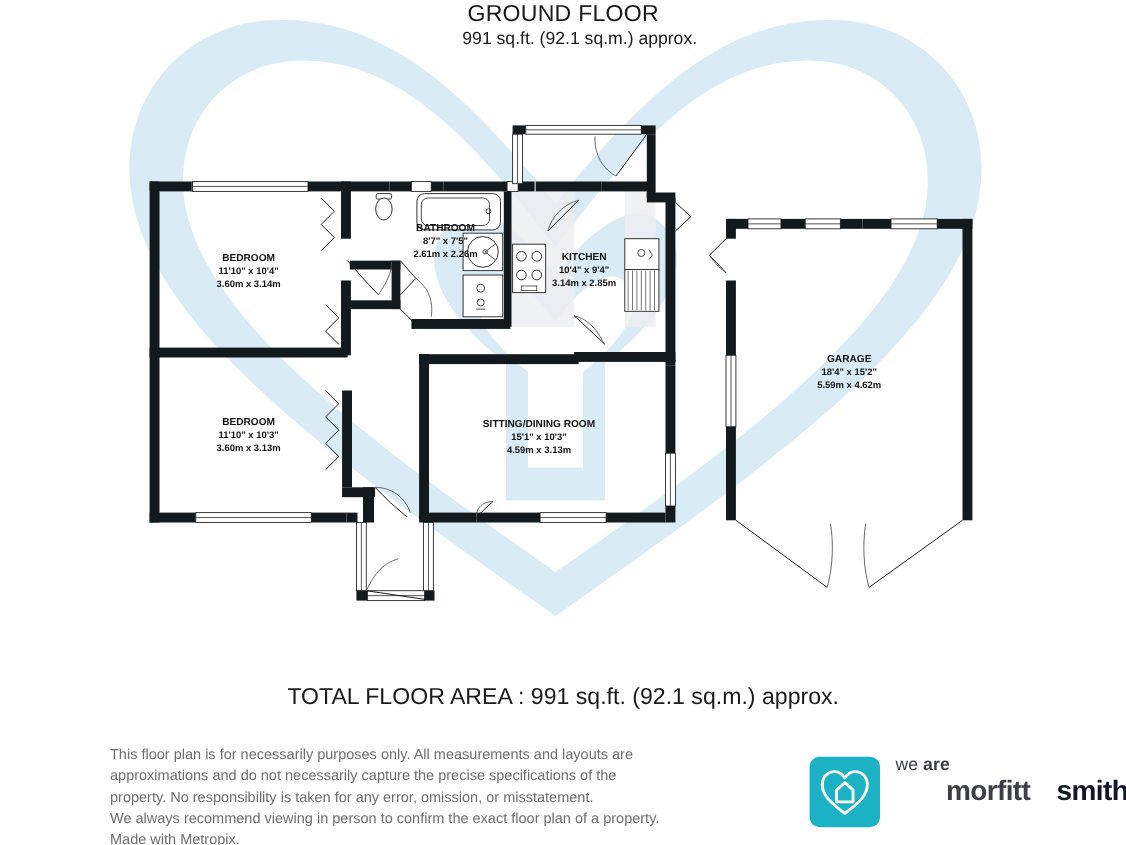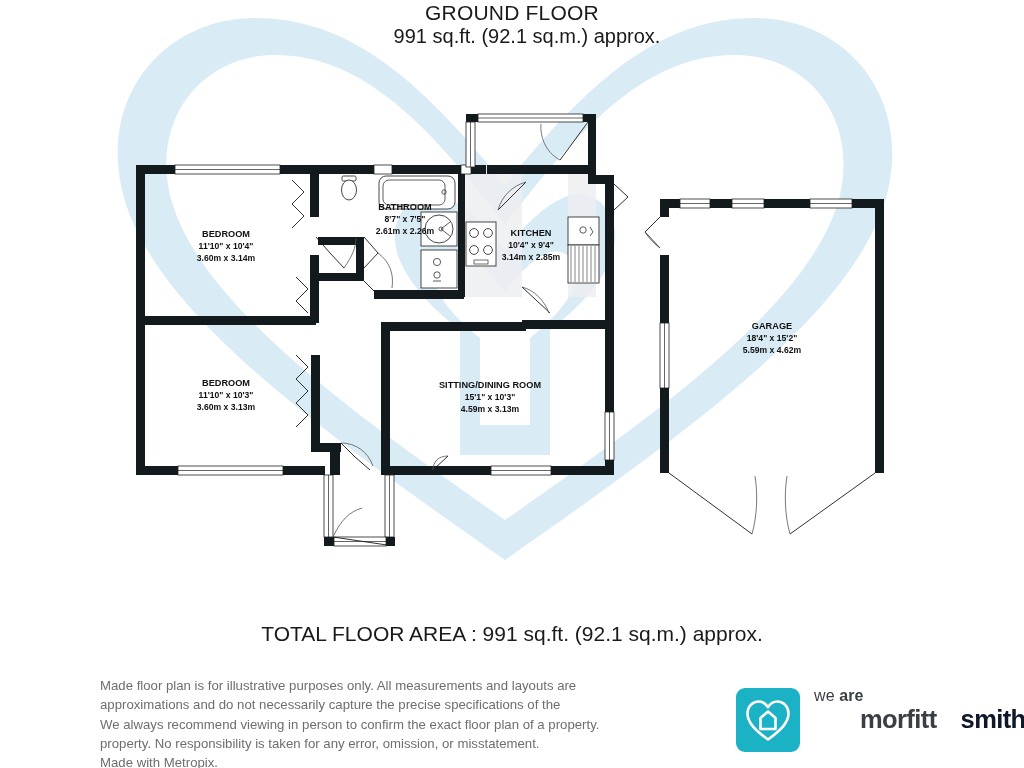--- a/index.html
+++ b/index.html
@@ -24,21 +24,21 @@
   }
   #plan-title {
     font-size: 21px;
     letter-spacing: .2px;
     color: #1a1a1a;
     line-height: 22px;
     margin-top: 2px;
     font-weight: 400;
   }
   #plan-area {
-    font-size: 20px;
+    font-size: 16px;
     color: #1a1a1a;
     line-height: 24px;
     font-weight: 400;
     padding-left: 30px;
   }
   
   #plan-wrap {
     position: absolute;
     top: 0; left: 0;
     width: 1024px; height: 600px;
@@ -397,24 +397,24 @@
       <text class="rmdim" x="772" y="341" text-anchor="middle">18'4"  x 15'2"</text>
       <text class="rmdim" x="772" y="353" text-anchor="middle">5.59m  x 4.62m</text>
     </g>
 
   </svg>
   </div>
 
   <div id="total-area">TOTAL FLOOR AREA : 991 sq.ft. (92.1 sq.m.) approx.</div>
 
   <div id="disclaimer">
-    <div>Made floor plan is for illustrative purposes only. All measurements and layouts are</div>
+    <div>This floor plan is for necessarily purposes only. All measurements and layouts are</div>
     <div>approximations and do not necessarily capture the precise specifications of the</div>
+    <div>property. No responsibility is taken for any error, omission, or misstatement.</div>
     <div>We always recommend viewing in person to confirm the exact floor plan of a property.</div>
-    <div>property. No responsibility is taken for any error, omission, or misstatement.</div>
     <div>Made with Metropix.</div>
   </div>
 
   <div id="logo">
     <div id="logo-mark">
       <svg width="46" height="44" viewBox="0 0 46 44" xmlns="http://www.w3.org/2000/svg">
         <path d="M23 41.5 C 10 32, 2.5 24.5, 2.5 15.5 C 2.5 8.5, 7.5 3.5, 13.8 3.5 C 18 3.5, 20.8 5.8, 23 9.2 C 25.2 5.8, 28 3.5, 32.2 3.5 C 38.5 3.5, 43.5 8.5, 43.5 15.5 C 43.5 24.5, 36 32, 23 41.5 Z" fill="none" stroke="#ffffff" stroke-width="2.6" stroke-linejoin="round"></path>
         <path d="M23 13.5 L 30.5 20 L 30.5 31 L 15.5 31 L 15.5 20 Z" fill="none" stroke="#ffffff" stroke-width="2.6" stroke-linejoin="round"></path>
       </svg>
     </div>

